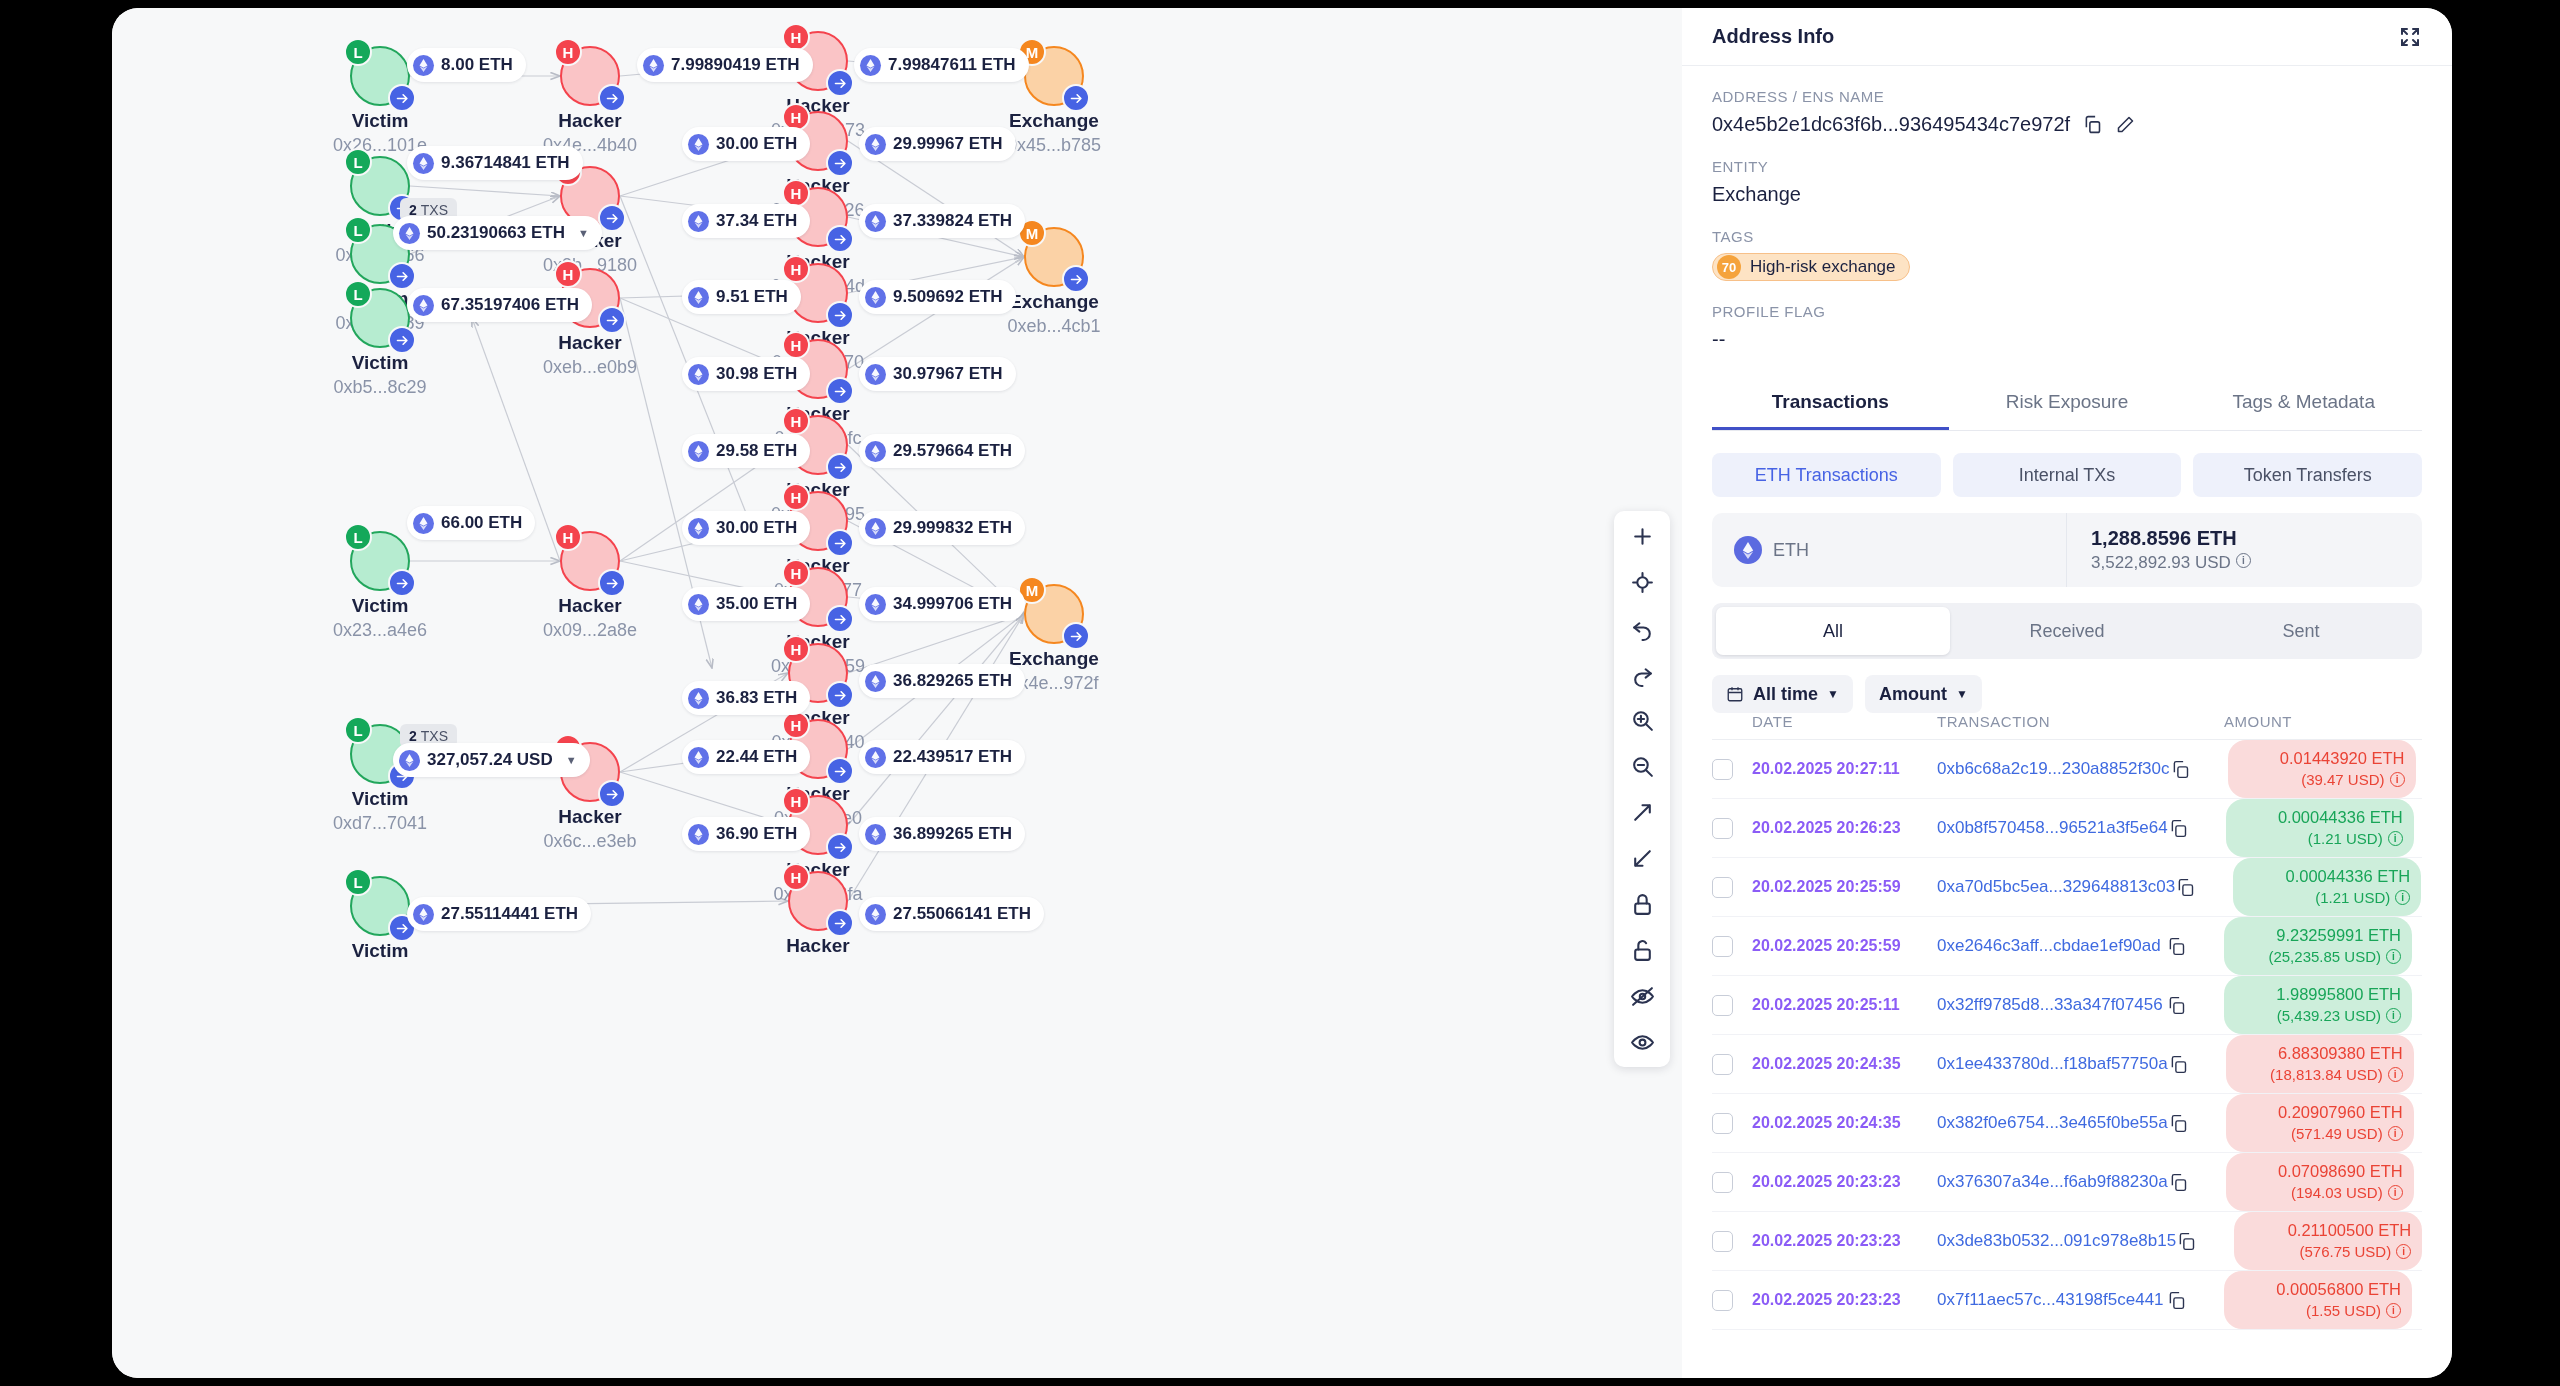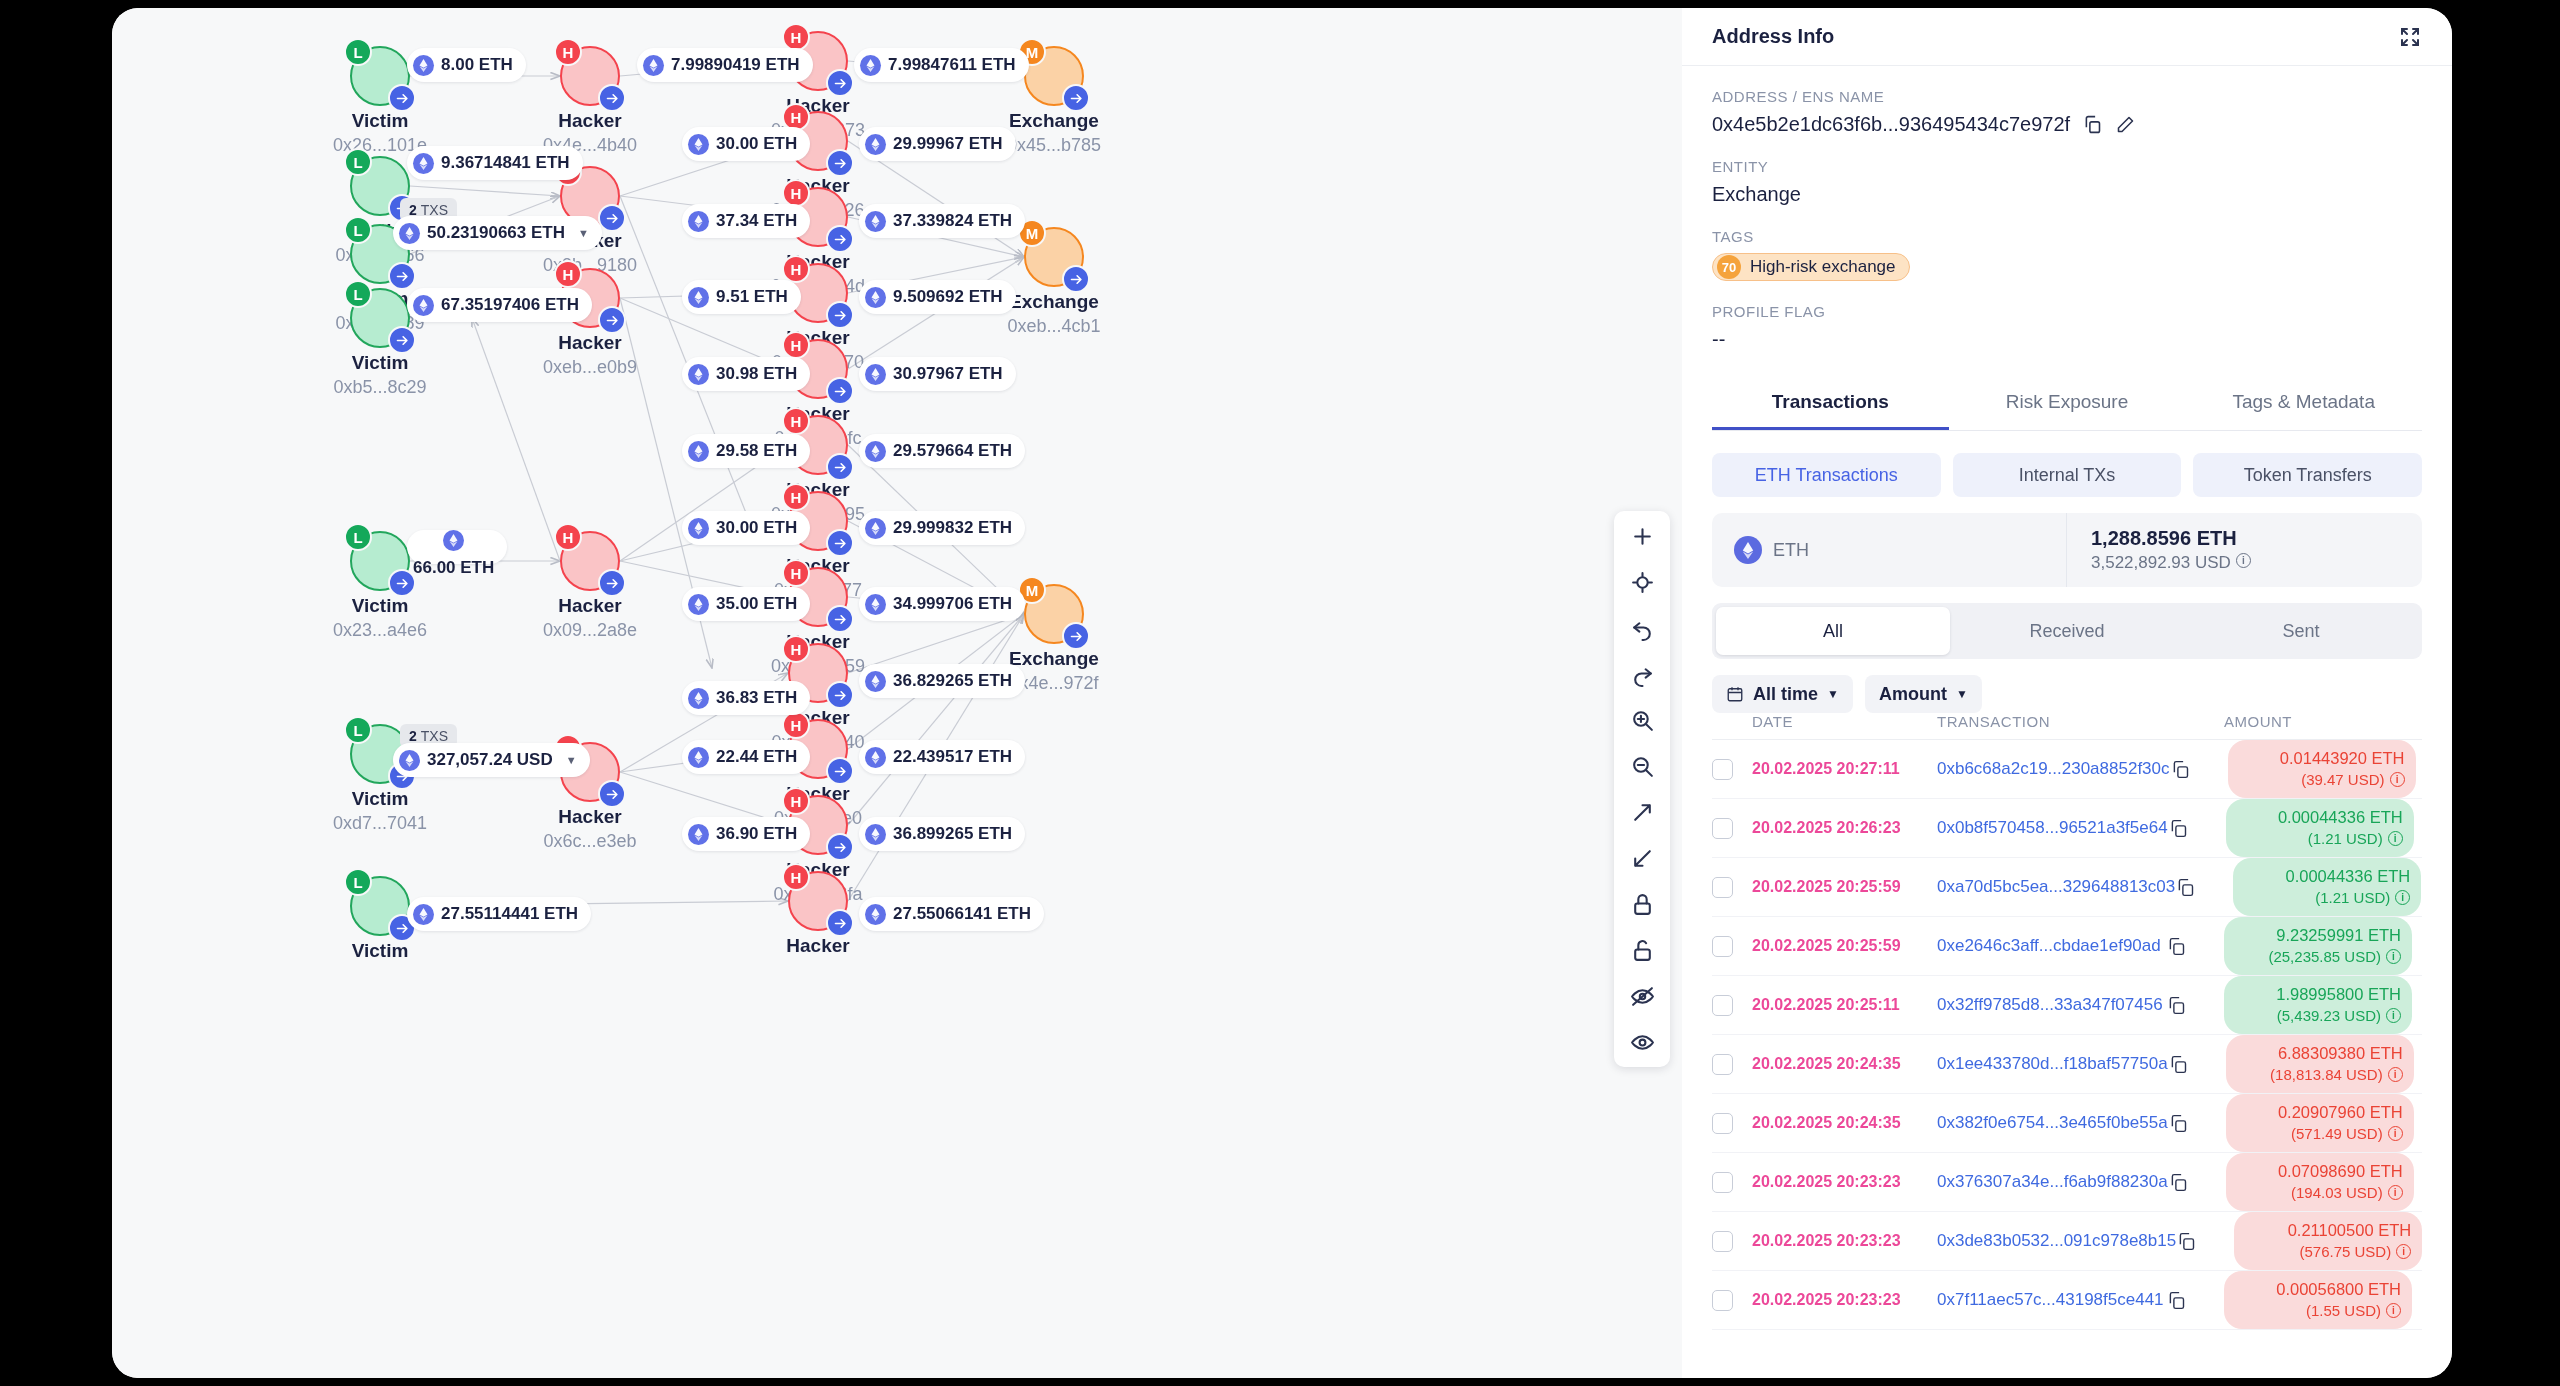--- a/index.html
+++ b/index.html
@@ -214,21 +214,21 @@
 
   .trow {
     display: flex; align-items: center;
     border-bottom: 1px solid #f1f2f6;
     min-height: 59px;
   }
   .trow .cb {
     width: 21px; height: 21px; border: 1.6px solid #c8cdd8;
     border-radius: 5px; background: #fff; cursor: pointer;
   }
-  .trow .date { font-size: 16px; font-weight: bold; color: #ec4899; white-space: nowrap; text-align: center; }
+  .trow .date { font-size: 16px; font-weight: bold; color: #8b5cf6; white-space: nowrap; text-align: center; }
   .trow .tx { font-size: 17px; color: #3f6ae0; cursor: pointer; white-space: nowrap; }
   .trow .cp svg { width: 21px; height: 21px; display:block; stroke:#2b3350; fill:none; stroke-width:1.6; stroke-linejoin:round; cursor:pointer;}
   .amtbox {
     width: 188px; border-radius: 18px; padding: 8px 11px;
     text-align: right; line-height: 1.32;
   }
   .amtbox .a1 { font-size: 16.5px; }
   .amtbox .a2 { font-size: 15px; display:flex; align-items:center; justify-content:flex-end; gap:5px;}
   .amtbox.neg { background: #fadbdb; color: #ea4335; }
   .amtbox.pos { background: #cdeedb; color: #18a558; }
@@ -811,21 +811,21 @@
         </div>
         <div class="elabel" style="left: 747px; top: 826px;">
           <span class="ethdot">
             <svg viewBox="0 0 12 18">
               <path d="M6 0L0.5 9 6 12.2 11.5 9z" fill="#fff" opacity=".95"></path>
               <path d="M6 13.3L0.5 10.1 6 18l5.5-7.9z" fill="#fff" opacity=".75"></path>
             </svg>
           </span>
           <span>36.899265 ETH</span>
         </div>
-        <div class="elabel" style="left: 295px; top: 539px; flex-direction: column;">
+        <div class="elabel" style="left: 295px; top: 515px;">
           <span class="ethdot">
             <svg viewBox="0 0 12 18">
               <path d="M6 0L0.5 9 6 12.2 11.5 9z" fill="#fff" opacity=".95"></path>
               <path d="M6 13.3L0.5 10.1 6 18l5.5-7.9z" fill="#fff" opacity=".75"></path>
             </svg>
           </span>
           <span>66.00 ETH</span>
         </div>
         <div class="txspill" style="left: 288px; top: 733px;">
           <b>2</b>

